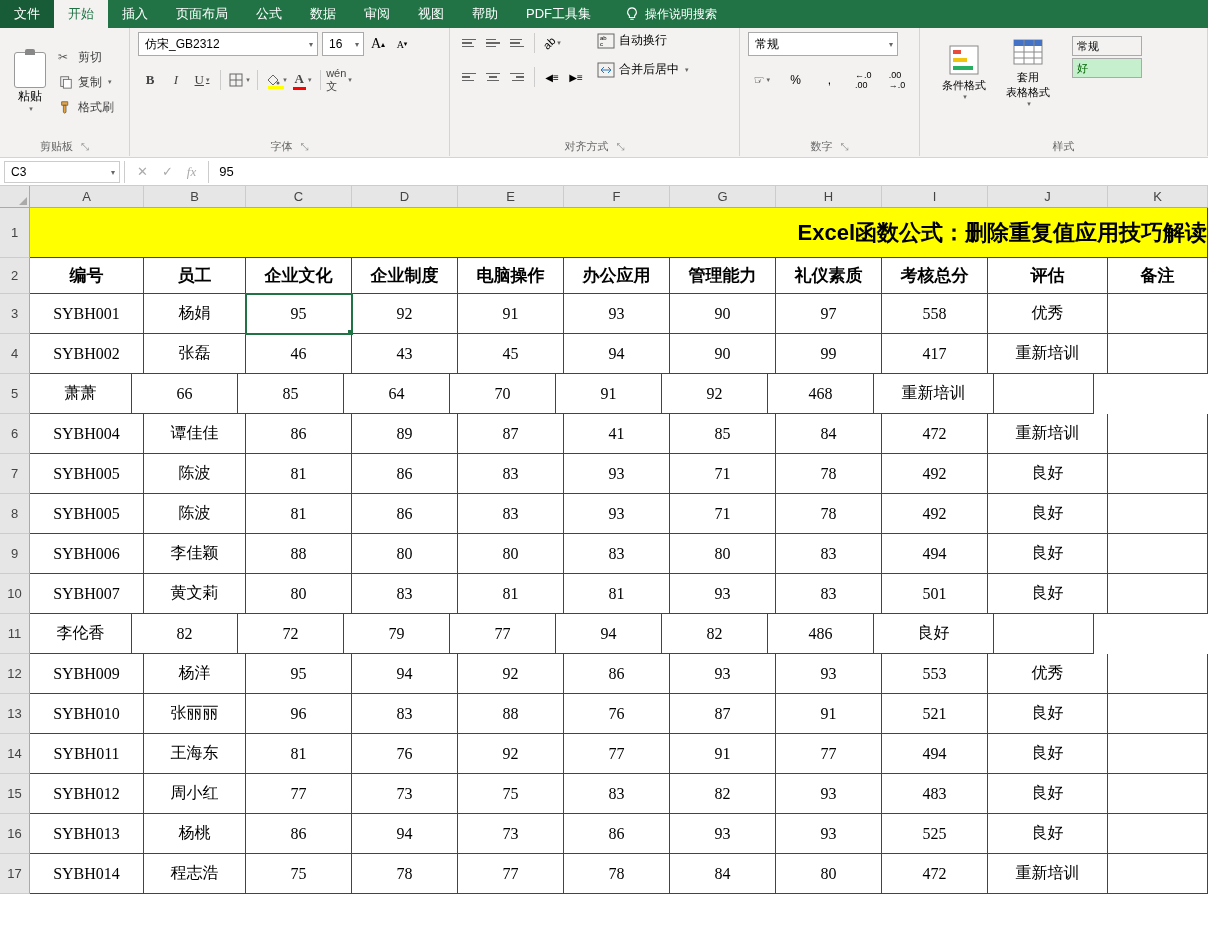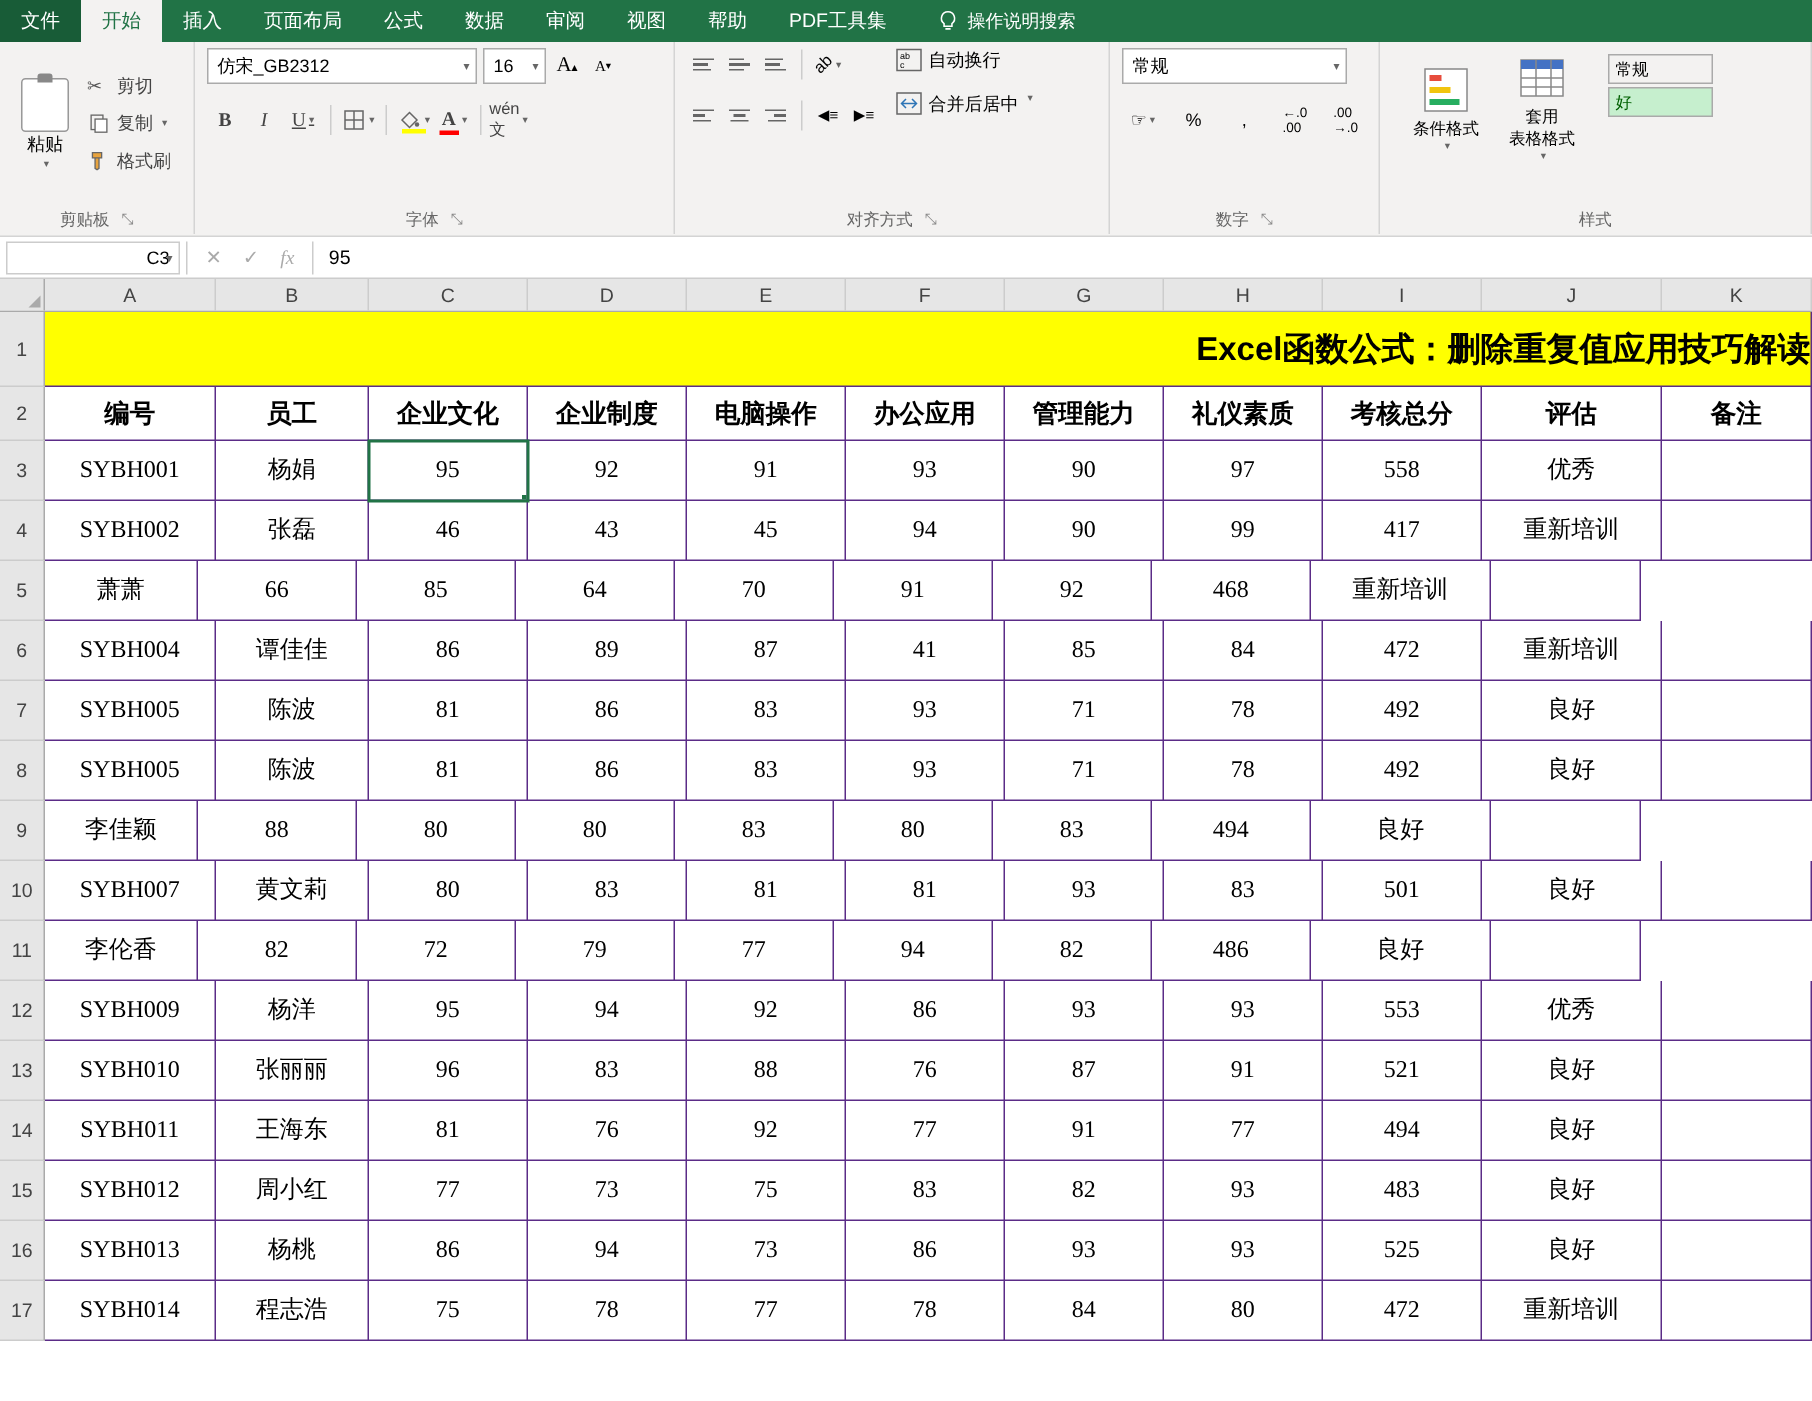--- a/index.html
+++ b/index.html
@@ -49,41 +49,41 @@
 .ruby { font-size: 11px; }
 .tiny-arrow { font-size: 7px; color: #666; margin-left: 2px; }
 
 
 .align-group { width: 290px; }
 .align-row { display: flex; gap: 2px; align-items: center; }
 .align-btn { width: 22px; height: 22px; display: flex; align-items: center; justify-content: center; cursor: pointer; }
 .align-bars { display: flex; flex-direction: column; gap: 2px; }
 .bar { height: 1.5px; background: #666; }
 .wrap-merge { display: flex; flex-direction: column; gap: 12px; margin-left: 10px; }
-.wm-item { display: flex; align-items: flex-start; gap: 4px; cursor: pointer; font-size: 12px; }
+.wm-item { display: flex; align-items: center; gap: 4px; cursor: pointer; font-size: 12px; }
 .align-content { display: flex; height: 100px; }
 
 
 .number-group { width: 180px; }
 .num-format { width: 150px; height: 24px; border: 1px solid #aaa; background: #fff; padding: 0 18px 0 6px; display: flex; align-items: center; position: relative; }
 .num-bottom { display: flex; gap: 6px; margin-top: 12px; align-items: center; }
 .num-btn { width: 30px; height: 24px; display: flex; align-items: center; justify-content: center; cursor: pointer; font-size: 12px; }
 
 
 .styles-group { flex: 1; display: flex; }
 .style-btns { display: flex; gap: 8px; padding: 4px 8px; }
 .style-big { display: flex; flex-direction: column; align-items: center; justify-content: center; width: 56px; cursor: pointer; font-size: 11px; text-align: center; }
 .style-icon { width: 32px; height: 32px; margin-bottom: 2px; }
 .style-gallery { display: flex; flex-direction: column; gap: 2px; flex: 1; padding: 4px 0 0 8px; }
 .style-cell { width: 70px; height: 20px; border: 1px solid #aaa; padding: 0 4px; display: flex; align-items: center; font-size: 11px; }
 .style-cell.good { background: #c6efce; color: #006100; }
 
 
 .formulabar { height: 28px; border-bottom: 1px solid #ccc; display: flex; align-items: center; background: #fff; }
-.namebox { width: 116px; height: 22px; border: 1px solid #ccc; margin: 0 4px; padding: 0 6px; display: flex; align-items: center; position: relative; background: #fff; justify-content: flex-end; }
+.namebox { width: 116px; height: 22px; border: 1px solid #ccc; margin: 0 4px; padding: 0 6px; display: flex; align-items: center; position: relative; background: #fff; }
 .fb-btns { display: flex; gap: 14px; padding: 0 12px; border-left: 1px solid #ccc; border-right: 1px solid #ccc; height: 22px; align-items: center; color: #aaa; }
 .fb-btn { cursor: pointer; font-size: 13px; }
 .fx { font-style: italic; font-family: serif; font-size: 13px; }
 .formula-input { flex: 1; padding: 0 10px; font-size: 13px; }
 
 
 .colheaders { height: 22px; display: flex; background: #e6e6e6; border-bottom: 1px solid #aaa; }
 .corner { width: 30px; border-right: 1px solid #aaa; background: #e6e6e6; position: relative; }
 .corner::after { content: ""; position: absolute; right: 2px; bottom: 2px; border-left: 8px solid transparent; border-bottom: 8px solid #aaa; }
 .colh { border-right: 1px solid #ccc; display: flex; align-items: center; justify-content: center; font-size: 13px; color: #444; background: #e6e6e6; }
@@ -509,20 +509,21 @@
         <div class="cell r-data cE data">83</div>
         <div class="cell r-data cF data">93</div>
         <div class="cell r-data cG data">71</div>
         <div class="cell r-data cH data">78</div>
         <div class="cell r-data cI data">492</div>
         <div class="cell r-data cJ">良好</div>
         <div class="cell r-data cK"></div>
       </div>
       <div class="row">
         <div class="rowh r-data">9</div>
+        <div class="cell r-data cA">SYBH006</div>
         <div class="cell r-data cB">李佳颖</div>
         <div class="cell r-data cC data">88</div>
         <div class="cell r-data cD data">80</div>
         <div class="cell r-data cE data">80</div>
         <div class="cell r-data cF data">83</div>
         <div class="cell r-data cG data">80</div>
         <div class="cell r-data cH data">83</div>
         <div class="cell r-data cI data">494</div>
         <div class="cell r-data cJ">良好</div>
         <div class="cell r-data cK"></div>

